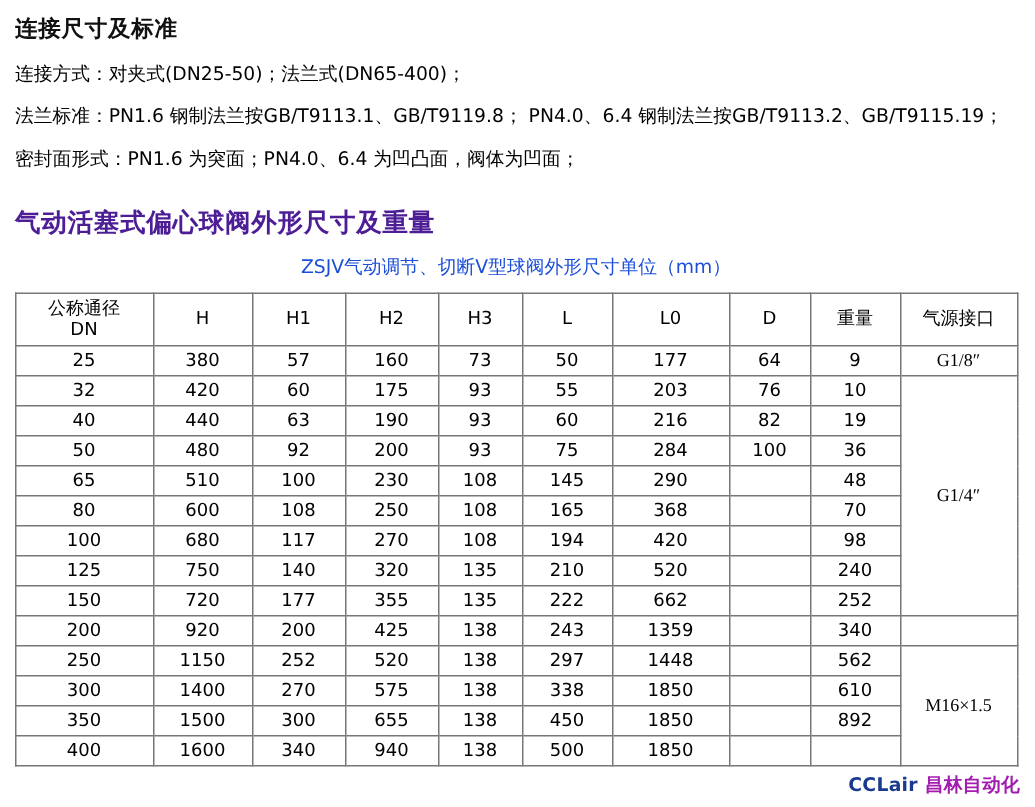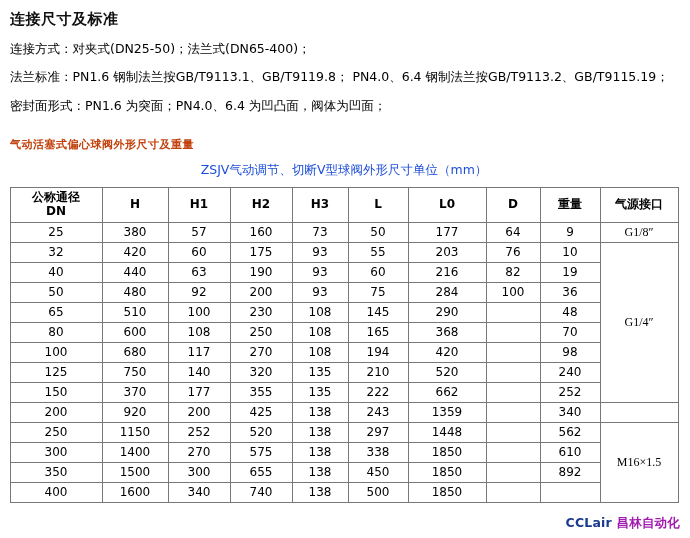--- a/index.html
+++ b/index.html
@@ -28,23 +28,23 @@
     margin: 4px 0 10px 2px;
     letter-spacing: 0.5px;
   }
   .para {
     font-size: 12.5px;
     line-height: 1.55;
     margin: 0 0 9px 2px;
     color: #000000;
   }
   .section-title2 {
-    font-size: 11px;
+    font-size: 17px;
     font-weight: bold;
-    color: #c2410c;
+    color: #4c1d95;
     margin: 22px 0 10px 2px;
     letter-spacing: 0.5px;
   }
   .table-caption {
     font-size: 12.5px;
     text-align: center;
     margin: 0 0 8px 0;
     color: #1d4ed8;
   }
   table.spec {
@@ -57,21 +57,21 @@
     border: 1px solid #777777;
     text-align: center;
     vertical-align: middle;
     font-size: 12px;
     color: #000000;
     height: 19px;
     padding: 0;
     line-height: 1.15;
   }
   table.spec th {
-    font-weight: bold;
+    font-weight: normal;
     height: 34px;
   }
   .hdr-dn {
     line-height: 1.2;
   }
   .merged {
     font-size: 12.5px;
     font-family: Liberation Serif, serif;
   }
   .watermark {
@@ -222,21 +222,21 @@
         <td>140</td>
         <td>320</td>
         <td>135</td>
         <td>210</td>
         <td>520</td>
         <td></td>
         <td>240</td>
       </tr>
       <tr>
         <td>150</td>
-        <td>370</td>
+        <td>720</td>
         <td>177</td>
         <td>355</td>
         <td>135</td>
         <td>222</td>
         <td>662</td>
         <td></td>
         <td>252</td>
       </tr>
       <tr>
         <td>200</td>
@@ -281,21 +281,21 @@
         <td>138</td>
         <td>450</td>
         <td>1850</td>
         <td></td>
         <td>892</td>
       </tr>
       <tr>
         <td>400</td>
         <td>1600</td>
         <td>340</td>
-        <td>740</td>
+        <td>940</td>
         <td>138</td>
         <td>500</td>
         <td>1850</td>
         <td></td>
         <td></td>
       </tr>
     </tbody>
   </table>
 
   <div class="watermark">

